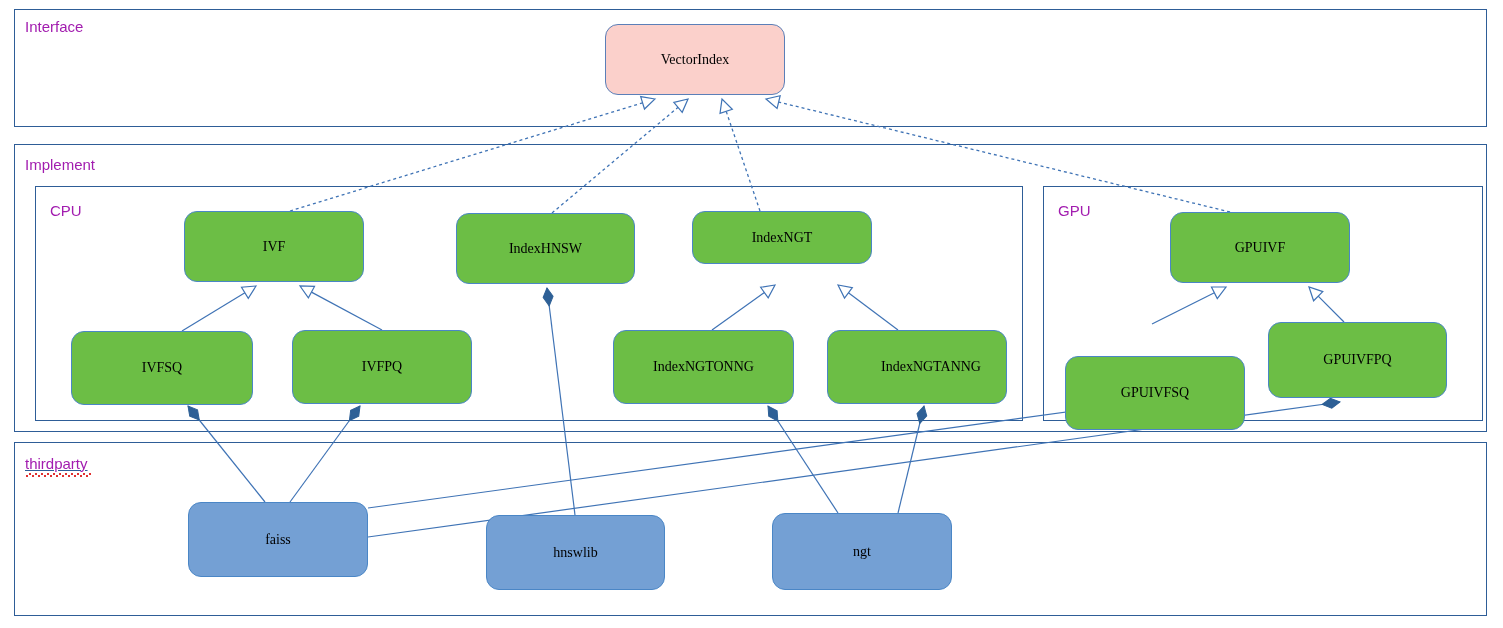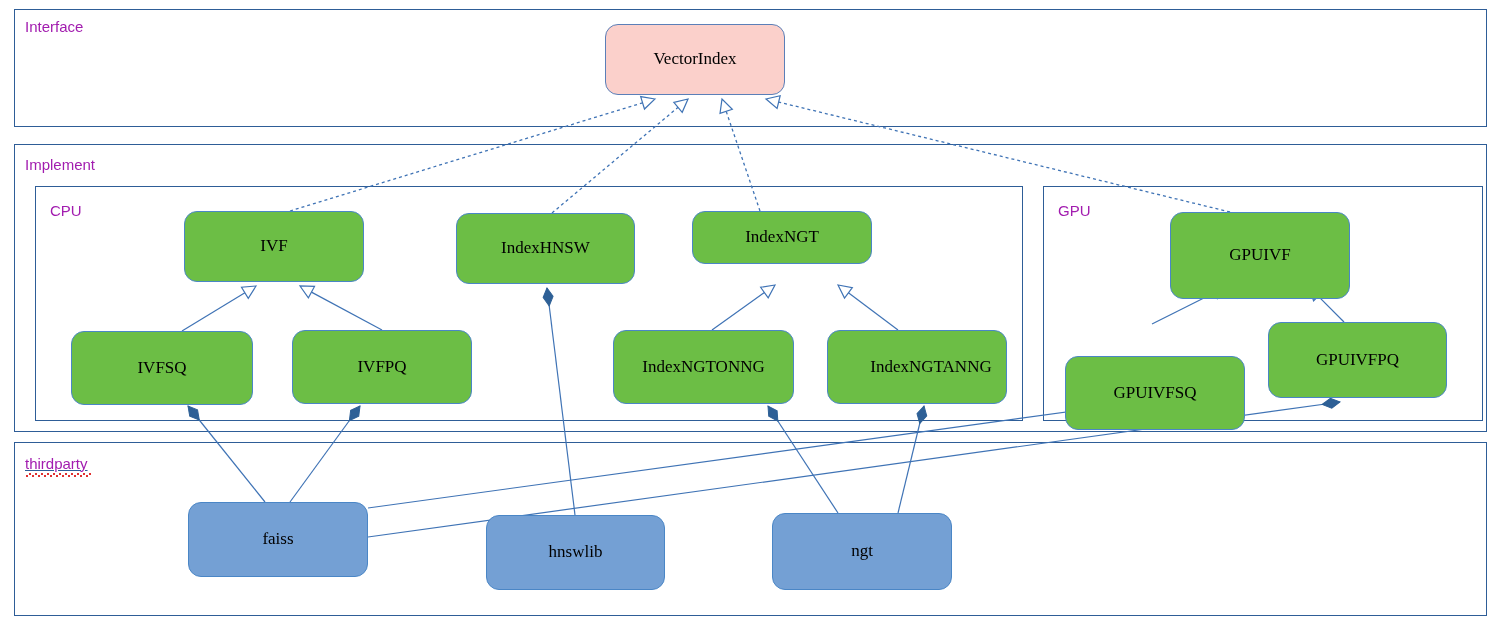--- a/index.html
+++ b/index.html
@@ -51,21 +51,21 @@
     background-size: 6px 4px;
     background-repeat: repeat-x;
   }
   .node {
     position: absolute;
     box-sizing: border-box;
     border-radius: 13px;
     display: flex;
     align-items: center;
     justify-content: center;
-    font-size: 17px;
+    font-size: 14px;
     color: #000000;
     text-align: center;
     line-height: 1.1;
     border: 1.3px solid #3f73b5;
     white-space: nowrap;
   }
   .node.pink  { background: #fbd0cb; border-color: #5b7fb8; }
   .node.green { background: #6cbe45; border-color: #4a86c6; }
   .node.blue  { background: #74a0d4; border-color: #4a86c6; }
 </style>
@@ -167,21 +167,21 @@
       </div>
       <div class="node green" style="left: 184px; top: 211px; width: 180px; height: 71px;">
         <span>IVF</span>
       </div>
       <div class="node green" style="left: 456px; top: 213px; width: 179px; height: 71px;">
         <span>IndexHNSW</span>
       </div>
       <div class="node green" style="left: 692px; top: 211px; width: 180px; height: 53px; align-items: center;">
         <span>IndexNGT</span>
       </div>
-      <div class="node green" style="left: 1170px; top: 212px; width: 180px; height: 87px;">
+      <div class="node green" style="left: 1170px; top: 212px; width: 180px; height: 71px;">
         <span>GPUIVF</span>
       </div>
       <div class="node green" style="left: 71px; top: 331px; width: 182px; height: 74px;">
         <span>IVFSQ</span>
       </div>
       <div class="node green" style="left: 292px; top: 330px; width: 180px; height: 74px;">
         <span>IVFPQ</span>
       </div>
       <div class="node green" style="left: 613px; top: 330px; width: 181px; height: 74px;">
         <span>IndexNGTONNG</span>

